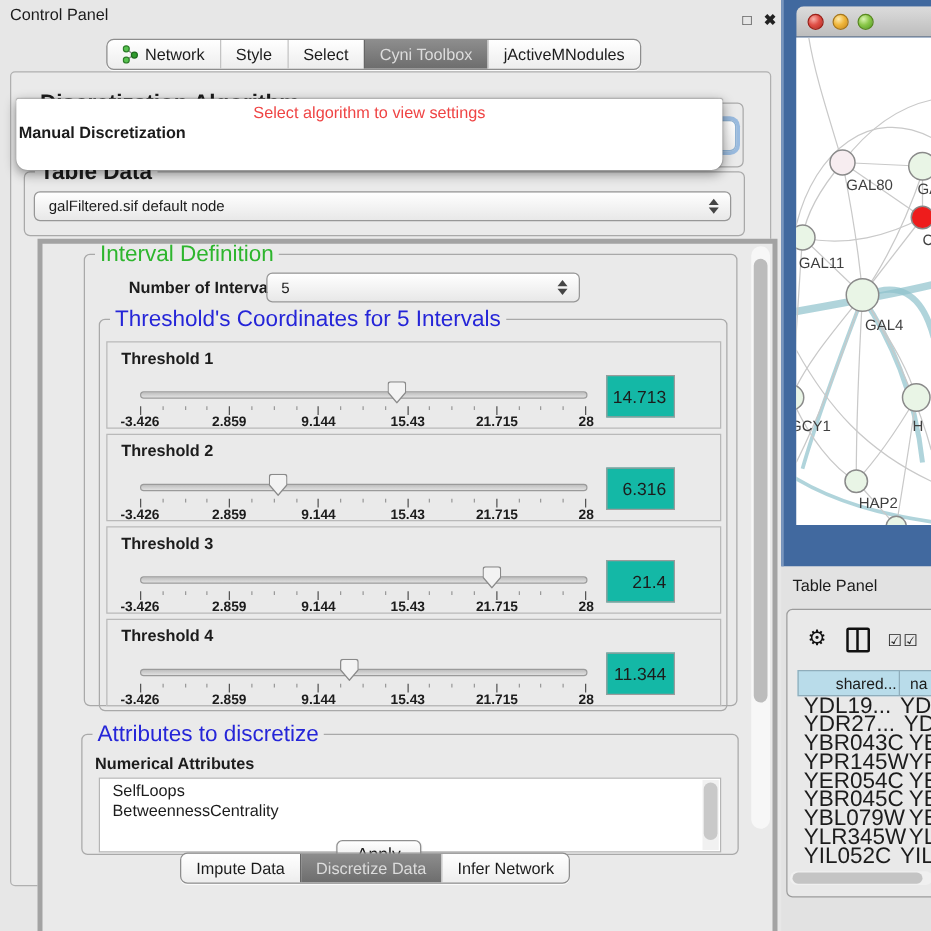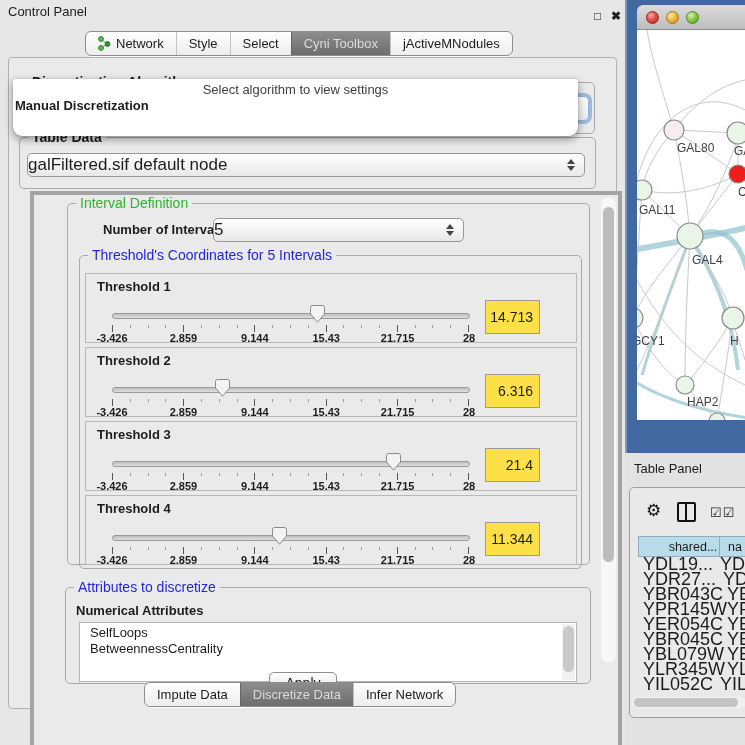--- a/index.html
+++ b/index.html
@@ -15,68 +15,68 @@
              border:1px solid #8d8d8d;border-radius:6px;overflow:hidden;font-size:13px;
              box-shadow:0 1px 0 rgba(255,255,255,.8);}
   .seg{display:flex;align-items:center;gap:5px;padding:4px 12px;border-left:1px solid #c3c3c3;white-space:nowrap;}
   .seg:first-child{border-left:none;}
   .seg.sel{background:linear-gradient(#8d8d8d,#6d6d6d);color:var(--selected-tab-text,#dcdcdc);border-left-color:#666;}
   #top-tabs{left:85px;top:31px;}
   #bottom-tabs{left:144px;top:682px;z-index:5;}
   #main-panel{position:absolute;left:8px;top:57px;width:609px;height:652px;background:#eaeaea;
               border:1px solid #b0b0b0;border-radius:4px;box-sizing:border-box;}
   .group{position:absolute;border:1px solid #a9a9a9;border-radius:5px;}
-  .group>.legend{position:absolute;top:-8px;left:8px;padding:0 4px;background:#eaeaea;font-size:14px;line-height:14px;}
+  .group>.legend{position:absolute;top:-8px;left:8px;padding:0 4px;background:#eaeaea;font-size:18px;line-height:14px;}
   .legend.bold{font-weight:bold;}
   .legend.green{color:var(--legend-green,#2db52d);}
   .legend.blue{color:var(--legend-blue,#2525d8);}
   #disc-group{left:10px;top:24px;width:574px;height:50px;}
   #combo-ghost{position:absolute;left:548px;top:38px;width:30px;height:23px;border-radius:5px;
                background:linear-gradient(#fff,#ececec);border:1px solid #8fb2d4;
                box-shadow:0 0 0 3px rgba(100,155,215,.6);z-index:4;}
   #tabledata-group{left:10px;top:79px;width:575px;height:50px;}
   .combo{position:absolute;background:linear-gradient(#ffffff,#e8e8e8);border:1px solid #979797;
-         border-radius:5px;box-sizing:border-box;line-height:22px;padding-left:0;font-size:17px;}
+         border-radius:5px;box-sizing:border-box;line-height:22px;padding-left:11px;font-size:12px;}
   #table-combo{left:18px;top:95px;width:558px;height:24px;}
   .spin-arrows{position:absolute;right:9px;top:0;height:100%;display:flex;flex-direction:column;justify-content:center;gap:2px;}
   .arr-up{width:0;height:0;border-left:4px solid transparent;border-right:4px solid transparent;border-bottom:5px solid #454545;}
   .arr-down{width:0;height:0;border-left:4px solid transparent;border-right:4px solid transparent;border-top:5px solid #454545;}
   #scrollpane{position:absolute;left:21px;top:133px;width:592px;height:584px;border:4px solid #a3a3a3;
               background:#eaeaea;overflow:hidden;box-sizing:border-box;}
   #interval-group{left:33px;top:8px;width:521px;height:360px;}
   #num-label{position:absolute;left:69px;top:27px;font-weight:bold;}
   #num-spinner{left:179px;top:23px;width:251px;height:24px;}
   #thr-group{left:45px;top:60px;width:501px;height:312px;}
   .thr-row{position:absolute;left:51px;width:492px;height:70px;background:#eaeaea;border:1px solid #b9b9b9;box-sizing:border-box;}
   .thr-label{position:absolute;left:11px;top:5px;font-weight:bold;}
   .thr-track{position:absolute;left:26px;top:39px;width:356px;height:4px;border:1px solid #9a9a9a;
              border-radius:3px;background:linear-gradient(#bfbfbf,#e0e0e0);}
   .thr-thumb{position:absolute;top:31px;width:15px;height:18px;}
   .thr-ticks{position:absolute;left:26px;top:51px;width:357px;display:flex;justify-content:space-between;}
   .tick{width:1px;height:3px;background:#9a9a9a;}
   .tick.major{height:7px;background:#555;}
   .thr-ticklabels{position:absolute;left:26px;top:58px;width:357px;height:12px;font-size:11px;font-weight:bold;}
   .tlabel{position:absolute;transform:translateX(-50%);white-space:nowrap;}
-  .thr-value{position:absolute;left:399px;top:26px;width:55px;height:34px;background:#fde047;border:1px solid #9b9b9b;
+  .thr-value{position:absolute;left:399px;top:26px;width:55px;height:34px;background:#14b8a6;border:1px solid #9b9b9b;
              font-size:14px;display:flex;align-items:center;justify-content:flex-end;padding-right:6px;box-sizing:border-box;text-align:right;}
   #attr-group{left:31px;top:392px;width:524px;height:95px;}
   #attr-sub{position:absolute;left:42px;top:408px;font-weight:bold;}
   #attr-list{position:absolute;left:45px;top:427px;width:498px;height:60px;background:#fff;border:1px solid #b5b5b5;
              box-sizing:border-box;padding:2px 0 0 10px;overflow:hidden;}
   .attr-item{line-height:16px;}
   .list-scroll{position:absolute;right:1px;top:1px;width:13px;height:56px;background:#f1f1f1;}
   .list-thumb{margin:2px 1px;width:11px;height:46px;background:#c9c9c9;border-radius:6px;}
   #vscroll{position:absolute;right:2px;top:2px;width:15px;height:466px;background:#f7f7f7;border-radius:8px;}
   #vthumb{position:absolute;left:2px;top:10px;width:11px;height:355px;background:#bcbcbc;border-radius:6px;}
   #apply-btn{position:absolute;left:260px;top:614px;width:68px;height:22px;border:1px solid #8f8f8f;border-radius:5px;
              background:linear-gradient(#ffffff,#e2e2e2);text-align:center;line-height:21px;font-size:14px;
              box-shadow:0 1px 1px rgba(0,0,0,.15);box-sizing:border-box;}
   #popup{position:absolute;left:13px;top:79px;width:565px;height:57px;background:#ffffff;
          border-radius:2px 2px 9px 9px;box-shadow:0 3px 9px rgba(0,0,0,.42),0 0 1px rgba(0,0,0,.3);z-index:30;}
-  #popup .hint{text-align:center;color:#404040;padding-top:3px;line-height:15px;}
+  #popup .hint{text-align:center;color:#ef4444;padding-top:3px;line-height:15px;}
   #popup .opt{padding-left:2px;line-height:17px;}
   #popup .opt.bold{font-weight:bold;}
   
   #net-frame{position:absolute;left:625px;top:0;width:120px;height:453px;
              background:var(--window-frame-blue,#41699f);border-left:2px solid #7a97bf;box-sizing:border-box;}
   #net-titlebar{position:absolute;left:637px;top:5px;width:108px;height:25px;background:linear-gradient(#dcdcdc,#bdbdbd);
                 border-bottom:1px solid #8f8f8f;border-top-left-radius:6px;display:flex;align-items:center;gap:7px;
                 padding-left:9px;box-sizing:border-box;z-index:2;}
   .light{width:13px;height:13px;border-radius:50%;box-sizing:border-box;}
   .light.red{background:radial-gradient(circle at 35% 30%,#f8b0a8,#e05048 45%,#b02a20);border:1px solid #9a2018;}

